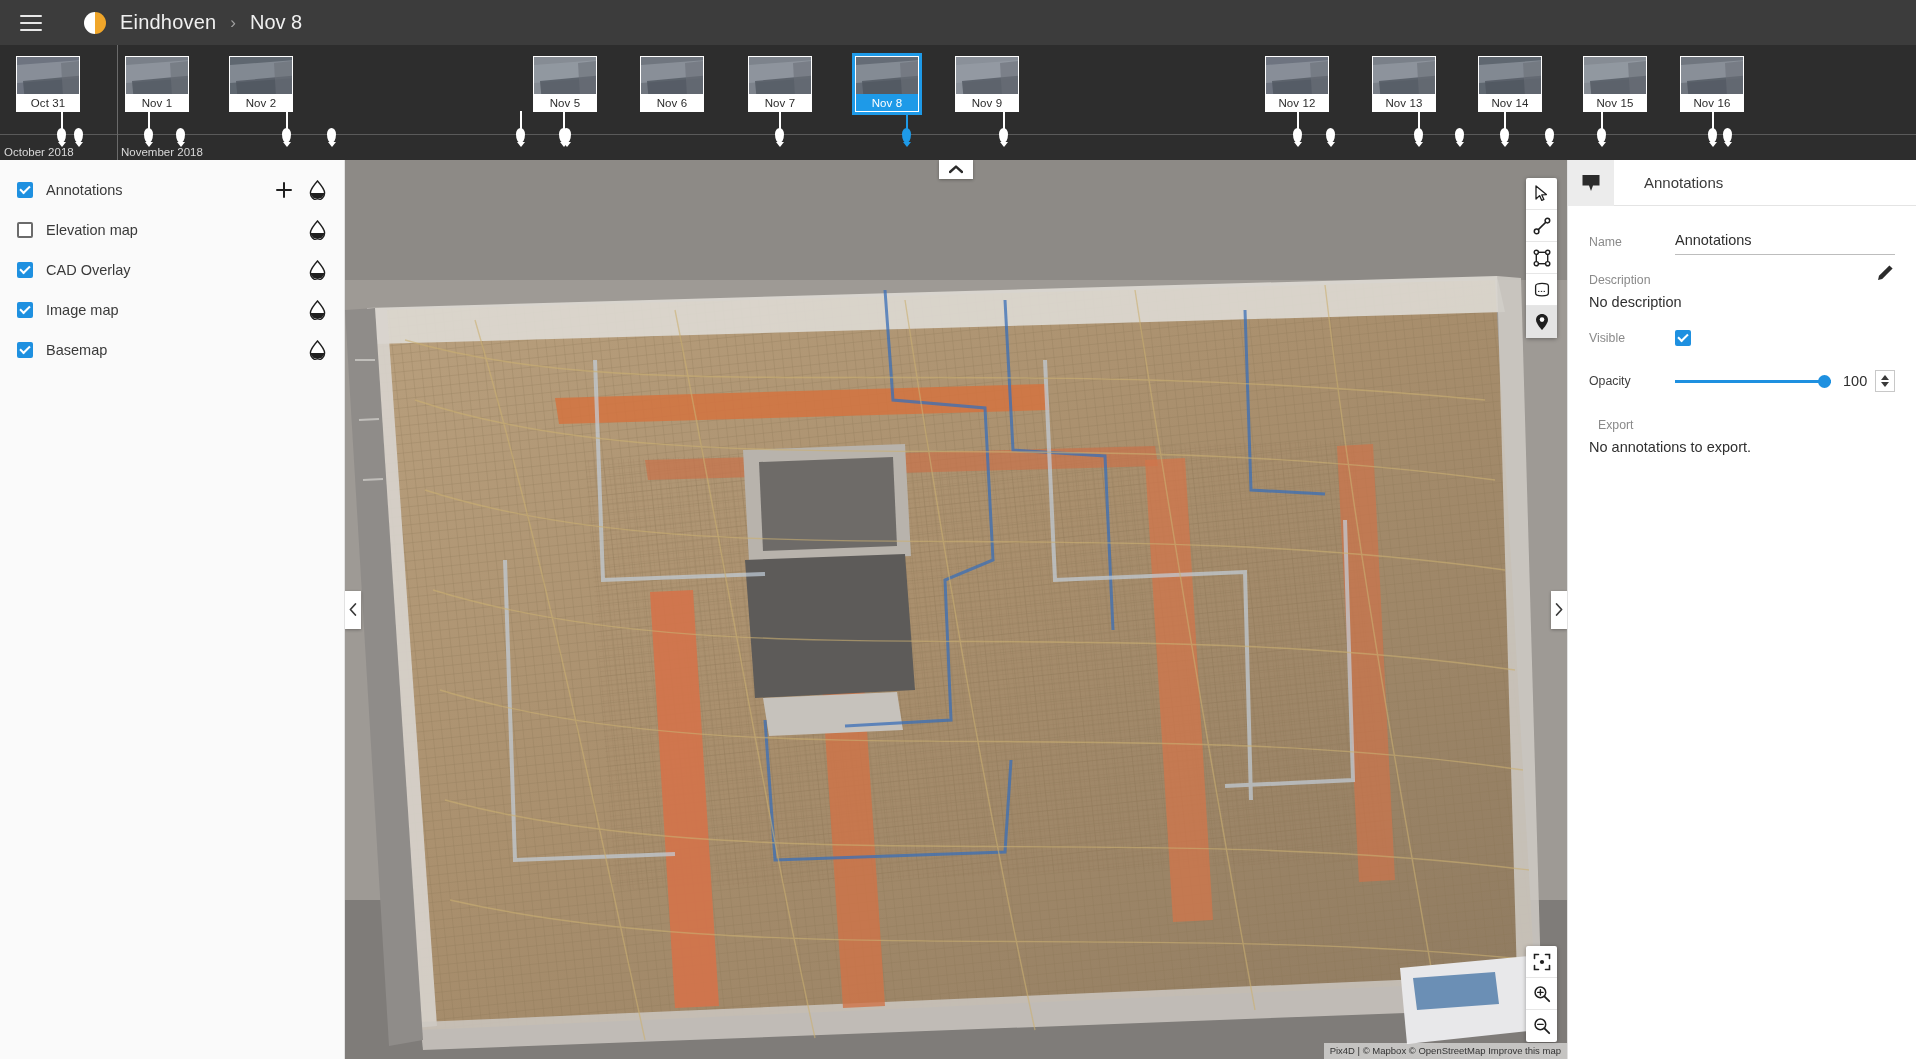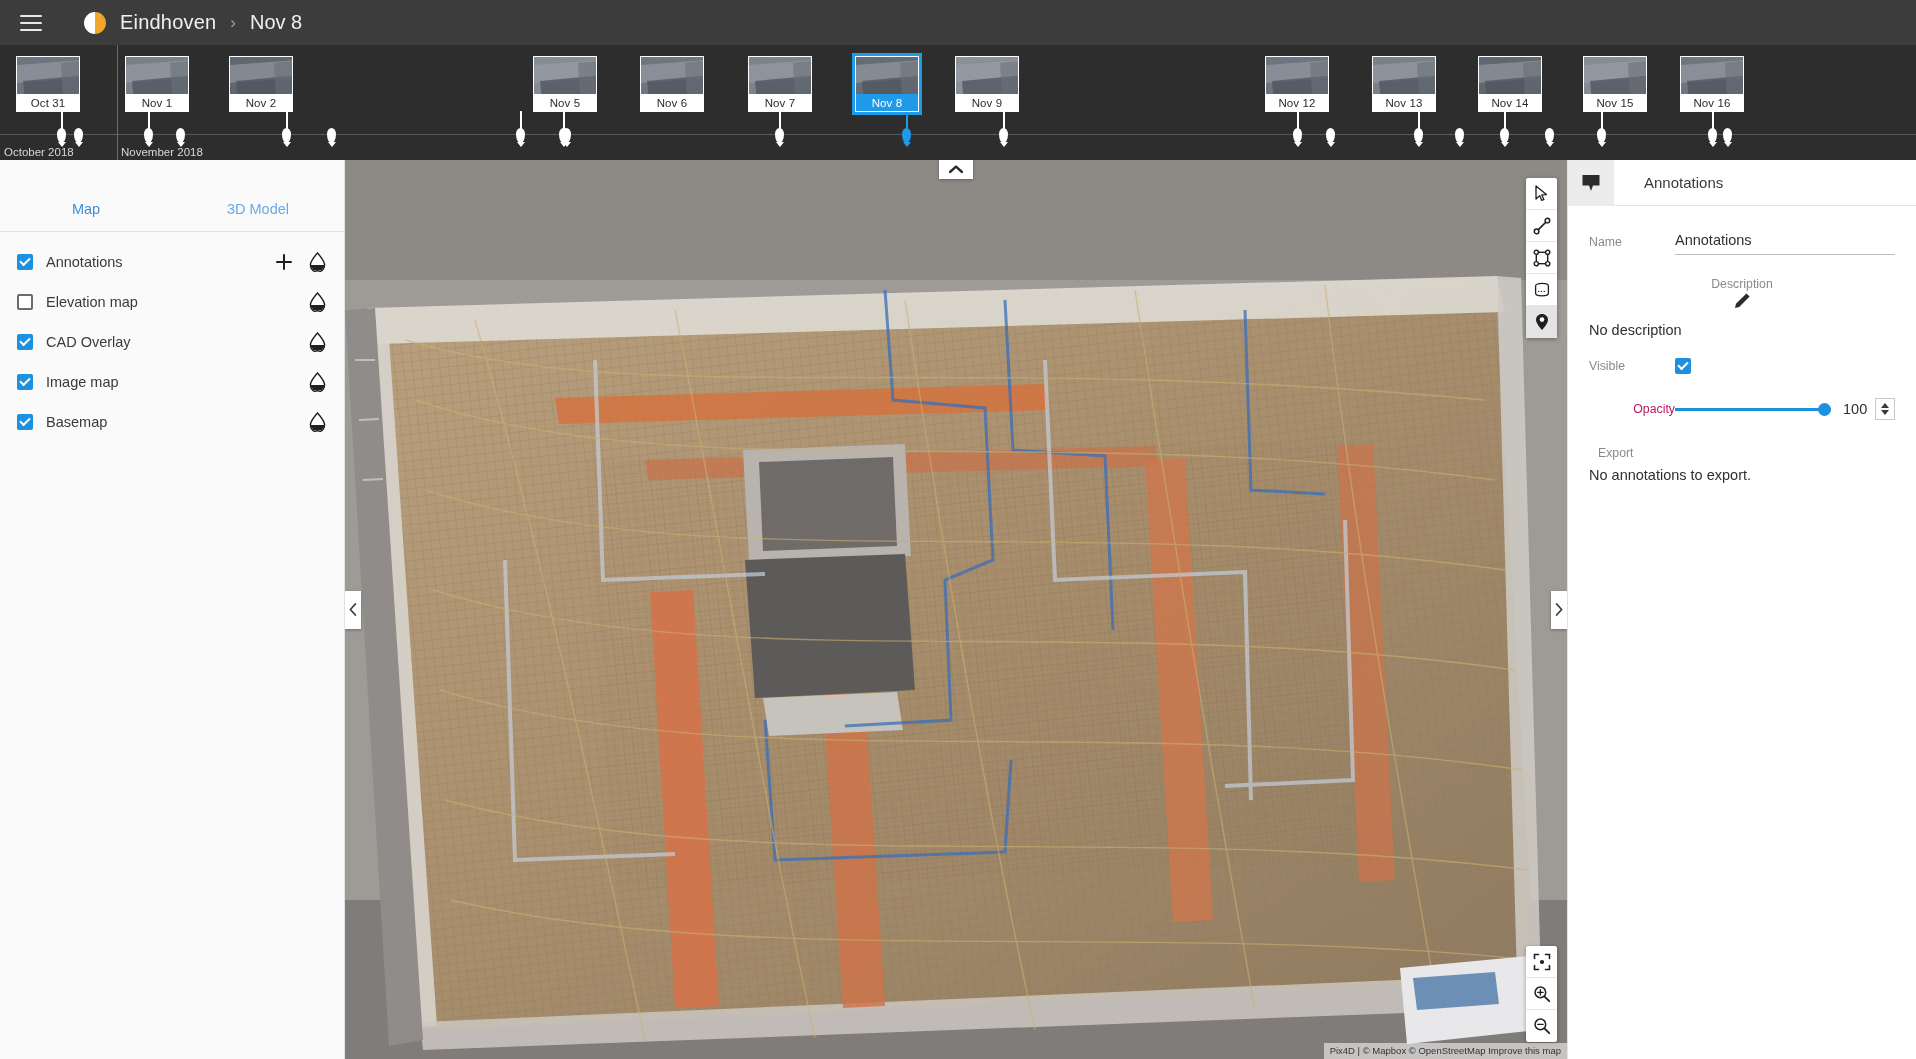--- a/index.html
+++ b/index.html
@@ -168,36 +168,36 @@
   .rp-tabbar { display: flex; height: 46px; border-bottom: 1px solid #e4e4e4; }
   .rp-tab-ic {
     width: 46px; height: 46px; background: #ececec;
     display: flex; align-items: center; justify-content: center; cursor: pointer;
   }
   .rp-tab-label {
     display: flex; align-items: center; padding-left: 30px;
     font-size: 15px; color: #3a3a3a;
   }
   .rp-body { padding: 24px 21px 0 21px; }
-  .fld { display: flex; align-items: flex-start; margin-bottom: 22px; }
+  .fld { display: flex; align-items: flex-start; margin-bottom: 8px; }
   .fld-label { width: 86px; font-size: 12.3px; color: #8a8a8a; padding-top: 5px; }
   .fld-input {
     flex: 1; border: none; border-bottom: 1px solid #bdbdbd; outline: none;
     font-size: 14.5px; color: #2f2f2f; padding: 2px 0 6px 0;
     font-family: "Liberation Sans", sans-serif; background: transparent;
   }
   .desc-block { margin-bottom: 20px; }
-  .desc-top { display: flex; justify-content: space-between; align-items: center; flex-direction: column; }
+  .desc-top { display: flex; justify-content: space-between; align-items: flex-end; }
   .desc-lbl { font-size: 12.3px; color: #8a8a8a; }
   .desc-val { font-size: 14.5px; color: #2f2f2f; margin-top: 7px; }
   .pencil { cursor: pointer; }
   .vis-row { display: flex; align-items: center; margin-bottom: 24px; }
   .vis-lbl { width: 86px; font-size: 12.3px; color: #8a8a8a; }
   .op-row { display: flex; align-items: center; margin-bottom: 26px; }
-  .op-lbl { width: 86px; font-size: 12.3px; color: #be185d; text-align: right; }
+  .op-lbl { width: 86px; font-size: 12.3px; color: #404040; }
   .slider-wrap { position: relative; flex: 1; height: 16px; margin-right: 12px; }
   .slider-track {
     position: absolute; top: 7px; left: 0; right: 0; height: 3px; background: #1e90e0;
   }
   .slider-knob {
     position: absolute; top: 2px; right: 0; width: 13px; height: 13px;
     border-radius: 50%; background: #1e90e0; cursor: pointer;
   }
   .op-val { font-size: 14.5px; color: #2f2f2f; width: 32px; text-align: left; }
   .spin {
@@ -418,24 +418,20 @@
             <polygon points="0,42 78,36 78,56 0,56" fill="#dfe2e5" opacity=".85"></polygon>
             <polygon points="44,6 62,4 64,38 46,40" fill="#6a7078" opacity=".6"></polygon>
           </svg>
           <span class="tl-ghost" style="left: 8px;">N</span>
           <div class="cap">Nov 16</div>
         </div>
       </div>
   </div>
 
   <div class="leftpanel">
-    <div class="tabs" id="lp-tabs">
-        <div class="tab active">Map</div>
-        <div class="tab">3D Model</div>
-      </div>
     <div class="layers" id="lp-layers">
         <div class="layer-row">
           <div class="cb on"></div>
           <div class="layer-name">Annotations</div>
           <span class="plus-ic"><svg width="18" height="18" viewBox="0 0 18 18">
               <path d="M9 2 L9 16 M2 9 L16 9" stroke="#1f1f1f" stroke-width="2" stroke-linecap="round"></path>
             </svg></span>
           <span class="drop-ic"><svg width="17" height="20" viewBox="0 0 17 20">
               <path d="M8.5 1 C8.5 1 1.4 9 1.4 13 A7.1 7.1 0 0 0 15.6 13 C15.6 9 8.5 1 8.5 1 Z" fill="#ffffff" stroke="#1f1f1f" stroke-width="1.4"></path>
               <path d="M1.5 13 A7.1 7.1 0 0 0 15.5 13 Z" fill="#1f1f1f"></path>

